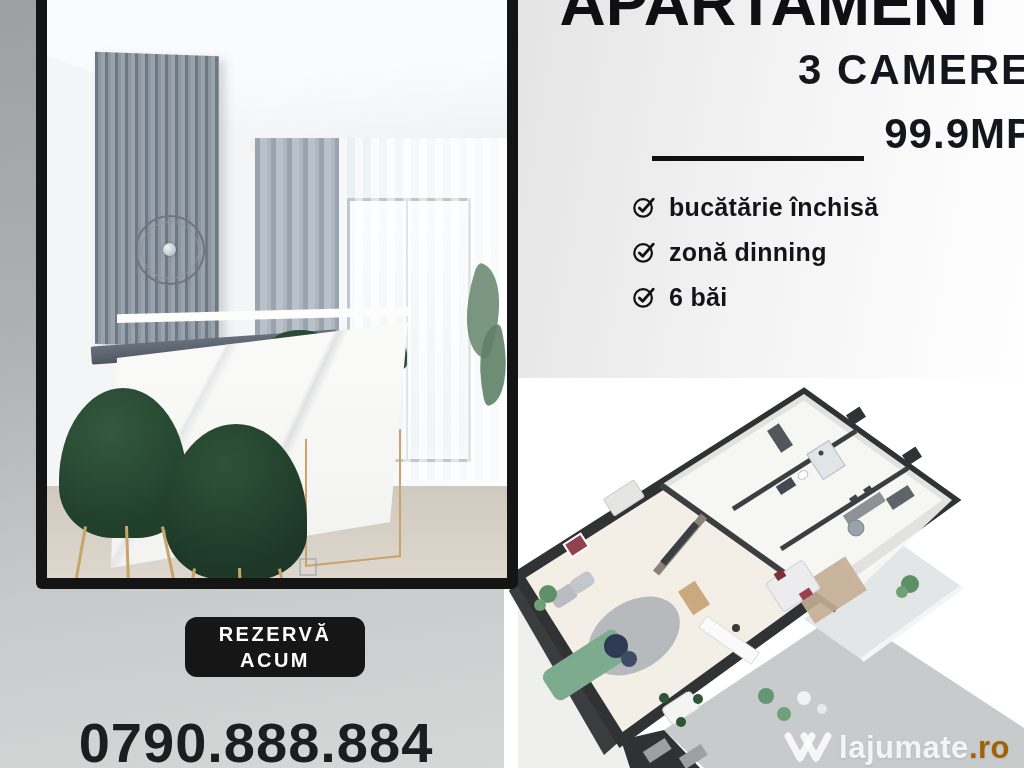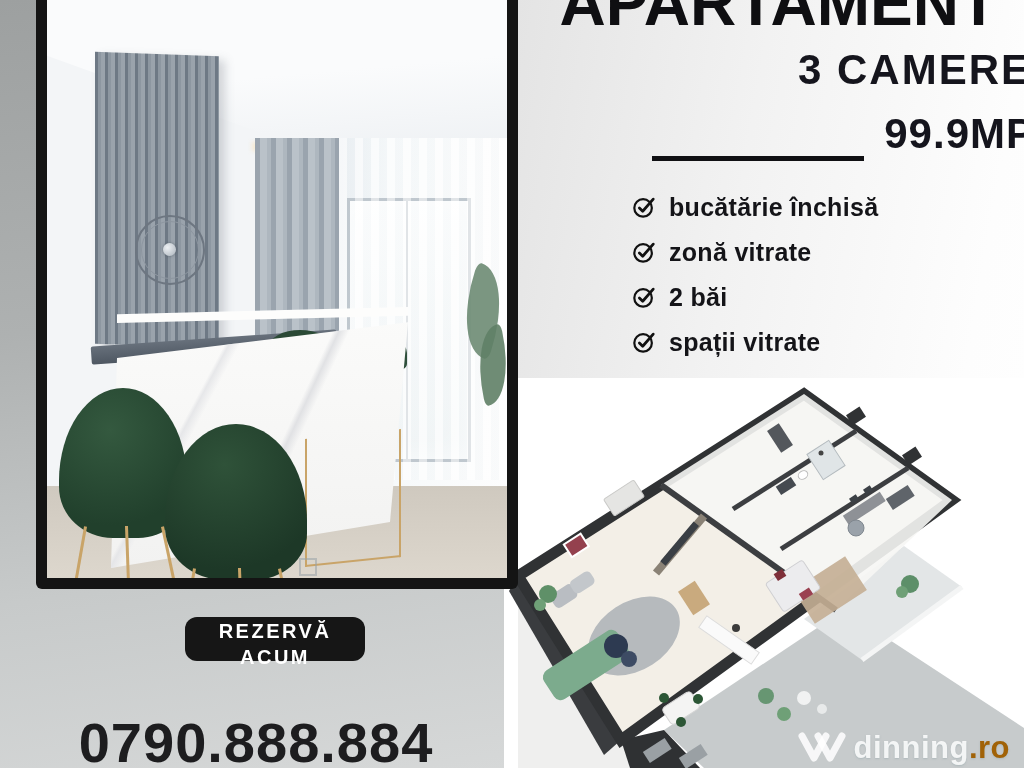--- a/index.html
+++ b/index.html
@@ -64,21 +64,21 @@
   .chair-front2{left:118px;top:458px;width:142px;height:156px;
     background:radial-gradient(circle at 42% 26%,#2f5239,#1d3827 74%);
     border-radius:50% 50% 38% 42% / 62% 62% 30% 34%;}
   .leg{bottom:-46px;width:3px;height:58px;background:#c9a468;}
   .leg.l1{left:16%;transform:rotate(10deg);}
   .leg.l2{left:52%;transform:rotate(-2deg);}
   .leg.l3{left:84%;transform:rotate(-12deg);}
   .photo-stamp{left:252px;top:592px;width:14px;height:14px;border:2px solid #99a3a8;opacity:.55;}
 
   
-  .cta{position:absolute;left:185px;top:617px;width:180px;height:44px;background:#161616;
+  .cta{position:absolute;left:185px;top:617px;width:180px;height:60px;background:#161616;
     border:none;border-radius:12px;color:#fff;font-family:inherit;font-weight:700;
     font-size:20px;letter-spacing:2.5px;line-height:26px;text-align:center;cursor:pointer;z-index:4;}
   .cta span{display:block;}
   .phone{position:absolute;left:0;top:710px;width:512px;text-align:center;
     font-size:56px;font-weight:700;letter-spacing:1px;color:#1d1d1f;z-index:4;}
 
   
   .right-col{position:absolute;left:518px;top:0;width:506px;height:768px;overflow:hidden;
     background:linear-gradient(100deg,#e4e4e4 0%,#f2f2f2 40%,#fdfdfd 80%,#ffffff 100%);}
   .titles{position:absolute;left:0;top:0;width:480px;text-align:right;color:#111114;}
@@ -169,35 +169,28 @@
           <circle cx="12" cy="14" r="9.5" fill="none" stroke="#111" stroke-width="2.4"></circle>
           <path d="M8 14 l3.6 3.6 L23 4.5" fill="none" stroke="#111" stroke-width="3" stroke-linecap="round" stroke-linejoin="round"></path>
         </svg>
         <span class="f-label">bucătărie închisă</span>
       </li>
       <li>
         <svg width="24" height="24" viewBox="0 0 26 26">
           <circle cx="12" cy="14" r="9.5" fill="none" stroke="#111" stroke-width="2.4"></circle>
           <path d="M8 14 l3.6 3.6 L23 4.5" fill="none" stroke="#111" stroke-width="3" stroke-linecap="round" stroke-linejoin="round"></path>
         </svg>
-        <span class="f-label">zonă vitrate</span>
+        <span class="f-label">zonă dinning</span>
       </li>
       <li>
         <svg width="24" height="24" viewBox="0 0 26 26">
           <circle cx="12" cy="14" r="9.5" fill="none" stroke="#111" stroke-width="2.4"></circle>
           <path d="M8 14 l3.6 3.6 L23 4.5" fill="none" stroke="#111" stroke-width="3" stroke-linecap="round" stroke-linejoin="round"></path>
         </svg>
-        <span class="f-label">2 băi</span>
-      </li>
-      <li>
-        <svg width="24" height="24" viewBox="0 0 26 26">
-          <circle cx="12" cy="14" r="9.5" fill="none" stroke="#111" stroke-width="2.4"></circle>
-          <path d="M8 14 l3.6 3.6 L23 4.5" fill="none" stroke="#111" stroke-width="3" stroke-linecap="round" stroke-linejoin="round"></path>
-        </svg>
-        <span class="f-label">spații vitrate</span>
+        <span class="f-label">6 băi</span>
       </li>
     </ul>
   </div>
 
   <div class="floorplan">
     <svg viewBox="0 0 520 390">
 
       <g>
         <polygon points="160,352 340,232 520,350 520,390 200,390" fill="#c7cbcc"></polygon>
         <circle cx="300" cy="320" r="7" fill="#f1f2f2"></circle>
@@ -282,16 +275,16 @@
         <rect x="390" y="106" width="13" height="26" fill="#5f646a" transform="rotate(57 396 119)"></rect>
       </g>
     </svg>
   </div>
 
   <div class="watermark">
     <svg width="48" height="36" viewBox="0 0 48 36">
       <path d="M4 6 L16 28 L28 6" fill="none" stroke="rgba(255,255,255,0.85)" stroke-width="7" stroke-linecap="round" stroke-linejoin="round"></path>
       <path d="M20 6 L32 28 L44 6" fill="none" stroke="rgba(255,255,255,0.85)" stroke-width="7" stroke-linecap="round" stroke-linejoin="round"></path>
     </svg>
-    <span class="wm-text"><span>dinning</span><span class="tld">.ro</span></span>
+    <span class="wm-text"><span>lajumate</span><span class="tld">.ro</span></span>
   </div>
 
 </div>
 
 </body></html>

